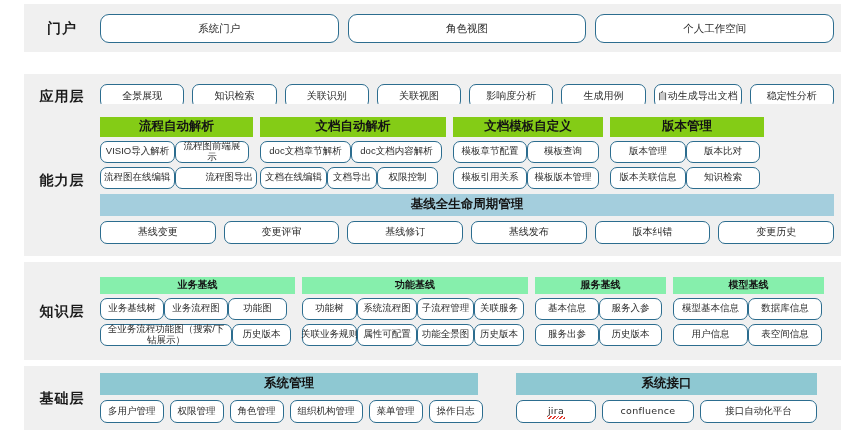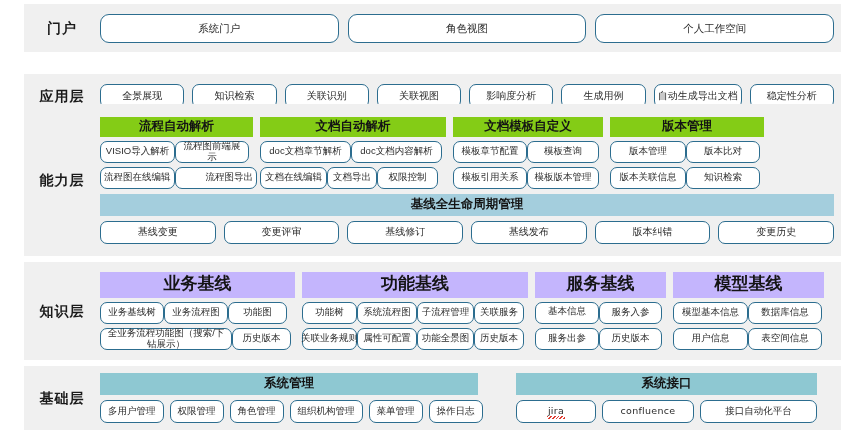--- a/index.html
+++ b/index.html
@@ -78,21 +78,21 @@
   .group { display: flex; flex-direction: column; gap: 4px; }
   .group-header {
     background: #84cc16;
     color: #141414;
     font-weight: bold;
     font-size: 12.5px;
     text-align: center;
     padding: 2px 4px 3px;
     line-height: 1.2;
   }
-  .group-header.muted { background: #c4b5fd; font-size: 17px; }
+  .group-header.muted { background: #86efac; font-size: 10px; }
   .group-rows { display: flex; flex-direction: column; gap: 4px; }
   .grow { display: flex; }
   .cell { height: 22px; }
 
   
   .band {
     margin-top: 5px;
     display: flex;
     flex-direction: column;
     gap: 5px;
@@ -286,21 +286,21 @@
               <div class="pill cell" style="width:57px;">功能全景图</div>
               <div class="pill cell" style="width:50px;">历史版本</div>
             </div>
           </div>
         </div>
 
         <div class="group" style="width:131px;">
           <div class="group-header muted">服务基线</div>
           <div class="group-rows">
             <div class="grow">
-              <div class="pill cell" style="width:64px;font-family:Liberation Mono, monospace;">基本信息</div>
+              <div class="pill cell" style="width:64px;">基本信息</div>
               <div class="pill cell" style="width:63px;">服务入参</div>
             </div>
             <div class="grow">
               <div class="pill cell" style="width:64px;">服务出参</div>
               <div class="pill cell" style="width:63px;">历史版本</div>
             </div>
           </div>
         </div>
 
         <div class="group" style="width:151px;">

